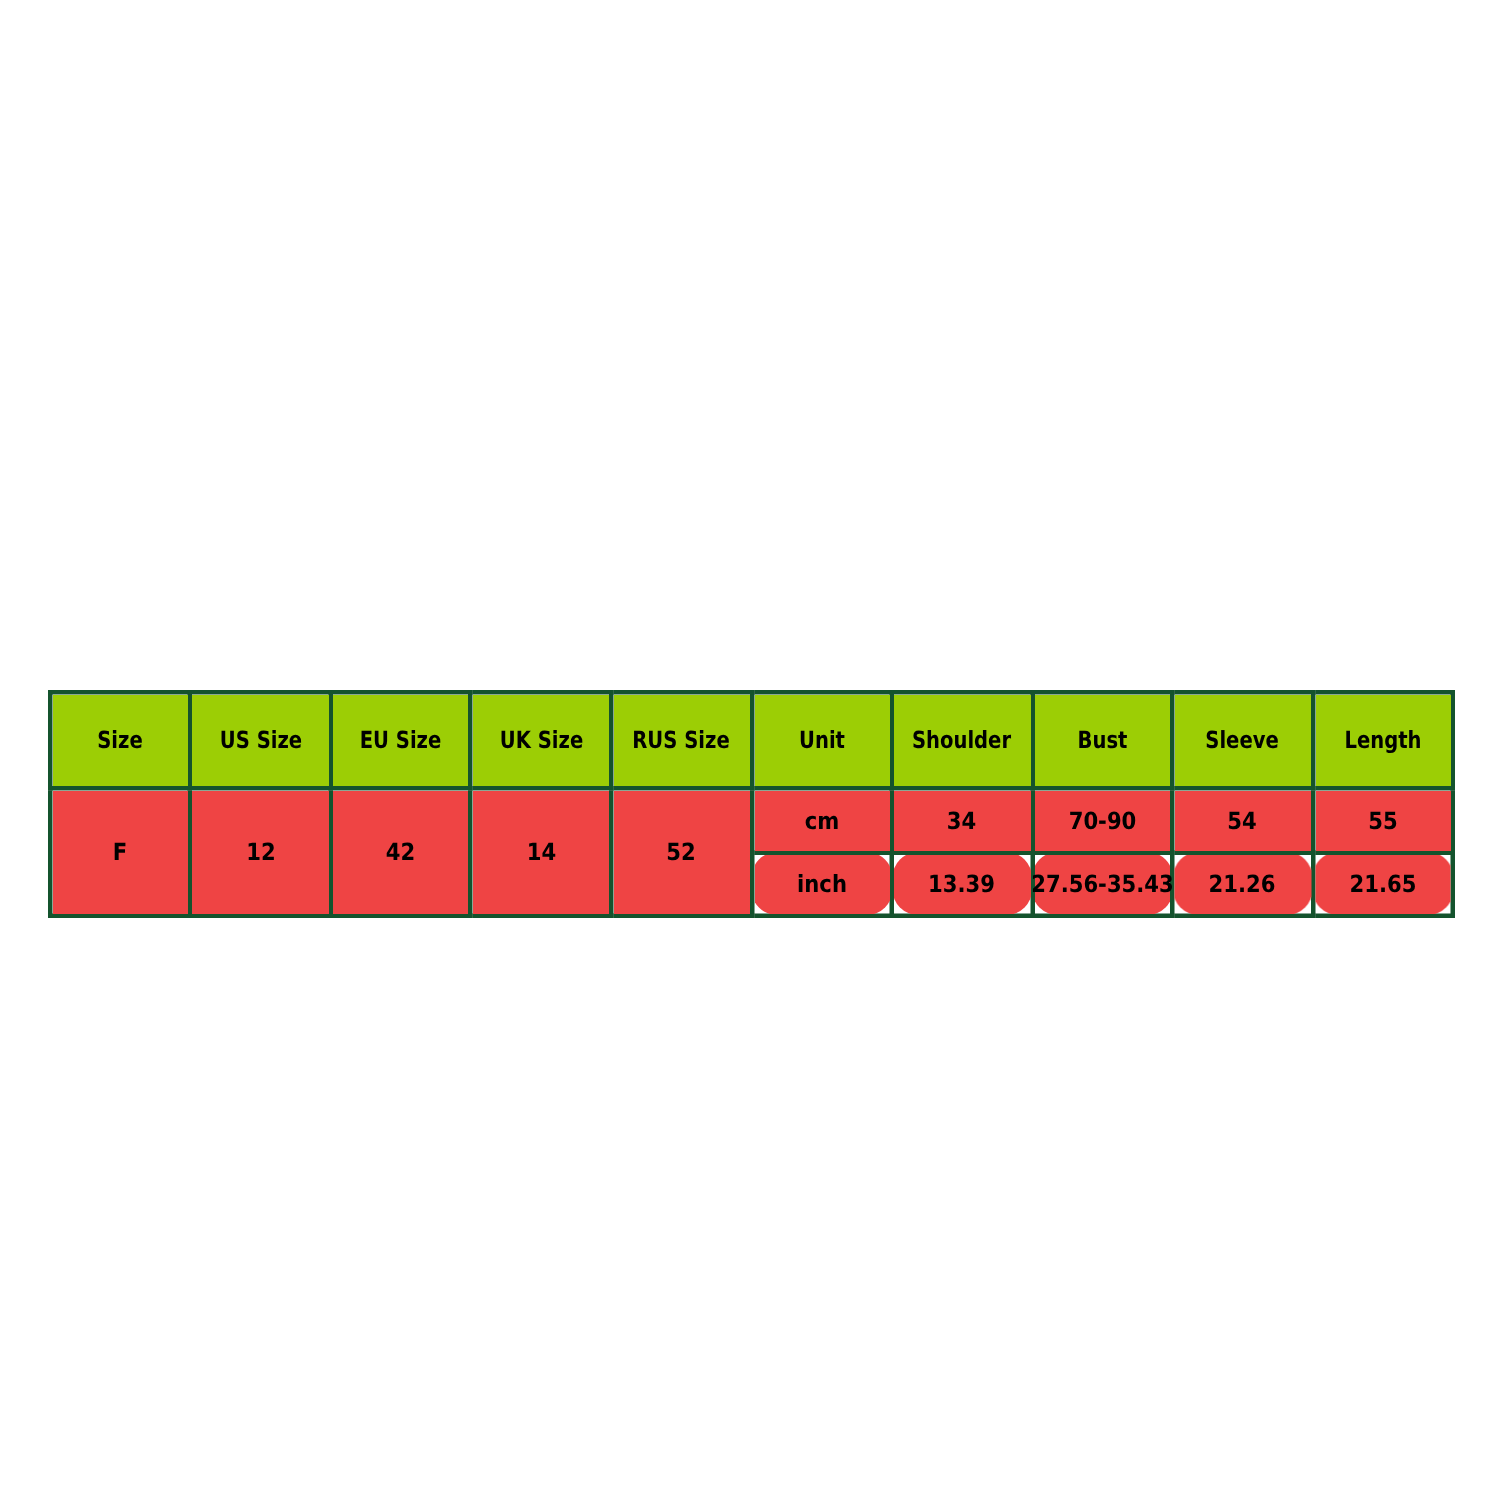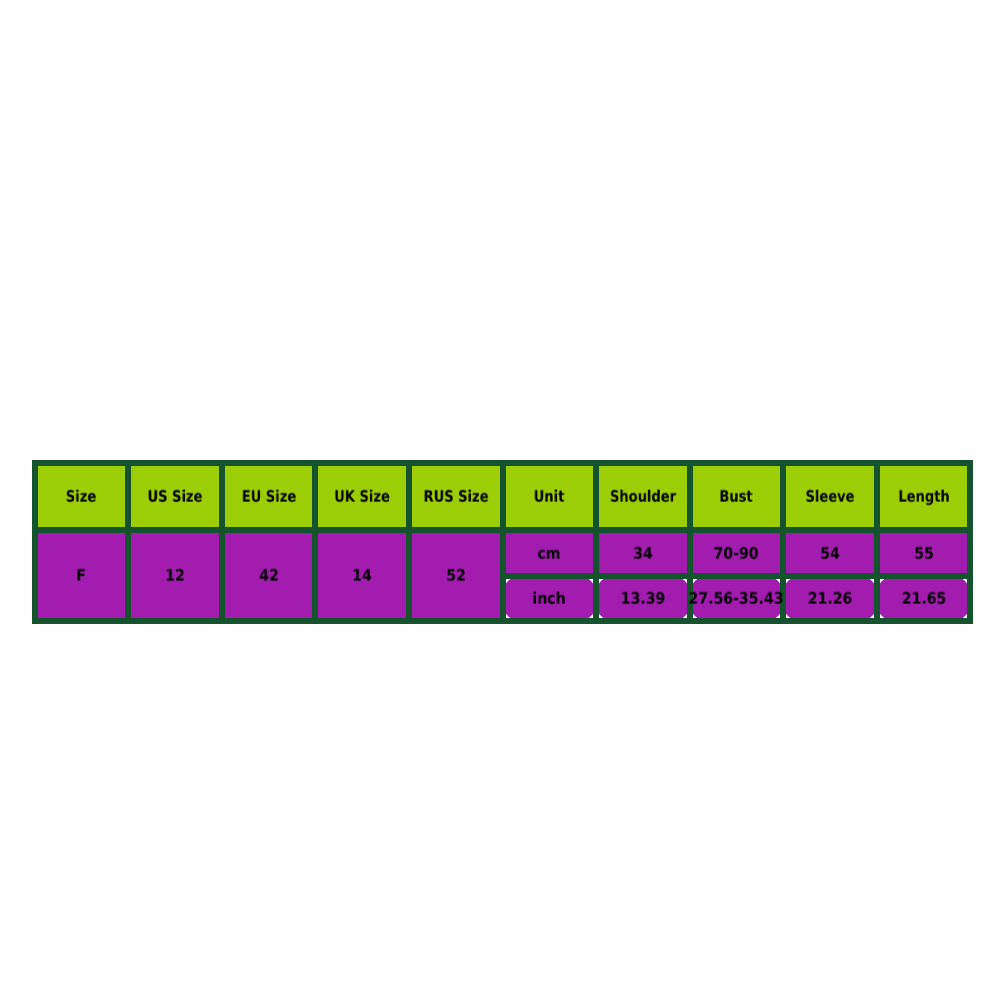--- a/index.html
+++ b/index.html
@@ -24,35 +24,35 @@
     height: 148px;
   }
   table.size-chart {
     border-collapse: collapse;
     table-layout: fixed;
     width: 935.75px;
     border: 2px solid #000;
   }
   table.size-chart td,
   table.size-chart th {
-    border: 6px solid #14532d;
+    border: 3px solid #14532d;
     text-align: center;
     vertical-align: middle;
     font-weight: bold;
     color: #000;
     padding: 0;
     line-height: 1;
     position: relative;
   }
   table.size-chart thead th {
     background: #9CCE05;
     height: 61px;
   }
   table.size-chart tbody td {
-    background: #a21caf;
+    background: #ef4444;
     height: 40px;
   }
   table.size-chart tbody tr.row-inch td { height: 39px; border-radius: 17px; }
   
   .t {
     position: absolute;
     will-change: transform;
     left: 50%;
     top: 50%;
     font-size: 15.75px;

